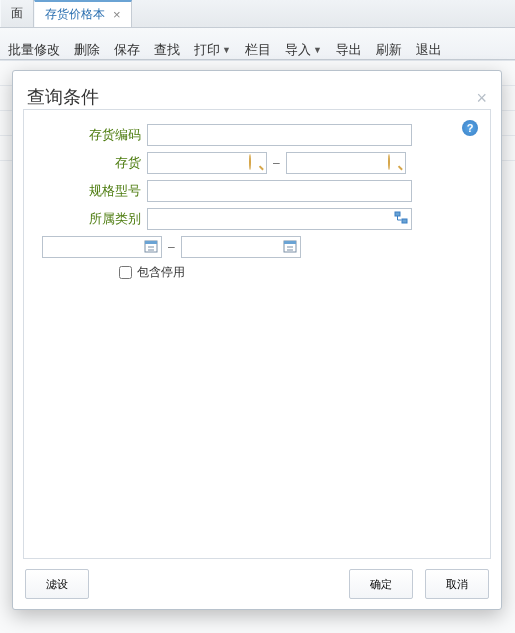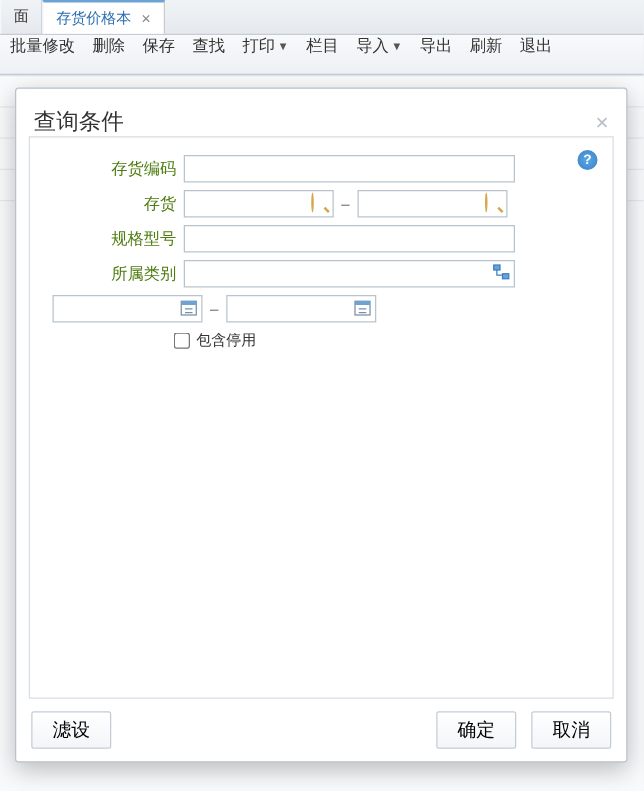--- a/index.html
+++ b/index.html
@@ -3,21 +3,21 @@
   <meta charset="utf-8">
   <style>
     * { margin: 0; padding: 0; box-sizing: border-box; font-family: "Microsoft YaHei", Arial, sans-serif; }
     body { background: #e8ebef; width: 515px; height: 633px; overflow: hidden; font-size: 12px; color: #333; }
     
     .tabs-area { height: 28px; background: linear-gradient(#f0f3f6, #e5e9ed); border-bottom: 1px solid #c5ccd4; display: flex; align-items: stretch; padding-left: 0; }
     .tab { display: flex; align-items: center; padding: 0 10px; border-right: 1px solid #c5ccd4; border-left: 1px solid #f5f8fb; font-size: 12px; cursor: pointer; }
     .tab.active { background: #fff; color: #2a6fb0; border-top: 2px solid #6aa3d4; }
     .tab .close { margin-left: 8px; color: #888; font-size: 13px; line-height: 1; }
     
-    .toolbar { height: 32px; display: flex; align-items: flex-start; gap: 14px; padding: 0 8px; background: linear-gradient(#f7f9fb, #eef1f5); border-bottom: 1px solid #c5ccd4; font-size: 13px; color: #333; }
+    .toolbar { height: 32px; display: flex; align-items: flex-end; gap: 14px; padding: 0 8px; background: linear-gradient(#f7f9fb, #eef1f5); border-bottom: 1px solid #c5ccd4; font-size: 13px; color: #333; }
     .toolbar-item { display: flex; align-items: center; cursor: pointer; }
     .caret { margin-left: 2px; font-size: 9px; color: #555; }
     
     .body-bg { position: absolute; top: 60px; left: 0; right: 0; bottom: 0; background: #f9fafb; border-top: 1px solid #dfe4ea; }
     .grid-row { height: 25px; border-bottom: 1px solid #e6eaef; }
     
     .modal { position: absolute; left: 12px; top: 70px; width: 490px; height: 540px; background: #fff; border: 1px solid #b8c2cc; border-radius: 3px; box-shadow: 0 6px 20px rgba(0,0,0,0.25); display: flex; flex-direction: column; }
     .modal-header { height: 38px; display: flex; align-items: flex-end; justify-content: space-between; padding: 0 14px; }
     .modal-title { font-size: 18px; color: #333; }
     .modal-close { color: #b7bfc8; font-size: 18px; cursor: pointer; }
@@ -31,25 +31,25 @@
     .full { width: 265px; }
     .half { width: 120px; }
     .sep { margin: 0 6px; color: #666; }
     .lookup-wrap { position: relative; display: inline-block; }
     .lookup-icon { position: absolute; right: 4px; top: 3px; width: 14px; height: 14px; }
     .mag { border: 1.5px solid #d6a64a; border-radius: 50%; width: 9px; height: 9px; }
     .mag::after { content: ""; position: absolute; width: 5px; height: 1.5px; background: #d6a64a; transform: rotate(45deg); bottom: 1px; right: -1px; }
     .cal-icon svg { display: block; }
     .tree-icon svg { display: block; }
     
-    .checkbox-row { margin-left: 97px; margin-top: 6px; display: flex; align-items: center; }
+    .checkbox-row { margin-left: 77px; margin-top: 6px; display: flex; align-items: center; }
     .checkbox-row input { margin-right: 5px; }
     
     .modal-footer { height: 50px; display: flex; align-items: center; padding: 0 12px; }
-    .btn { height: 30px; min-width: 64px; border: 1px solid #c3cbd5; background: linear-gradient(#fff,#f3f5f8); border-radius: 2px; font-size: 15px; cursor: pointer; font-family: Liberation Mono, monospace; }
+    .btn { height: 30px; min-width: 64px; border: 1px solid #c3cbd5; background: linear-gradient(#fff,#f3f5f8); border-radius: 2px; font-size: 11px; cursor: pointer; font-family: Liberation Mono, monospace; }
     .footer-right { margin-left: auto; display: flex; gap: 12px; }
   </style>
 </head>
 <body>
 
 <div class="tabs-area">
   <div class="tab">
       <span>面</span>
     </div>
   <div class="tab active">

